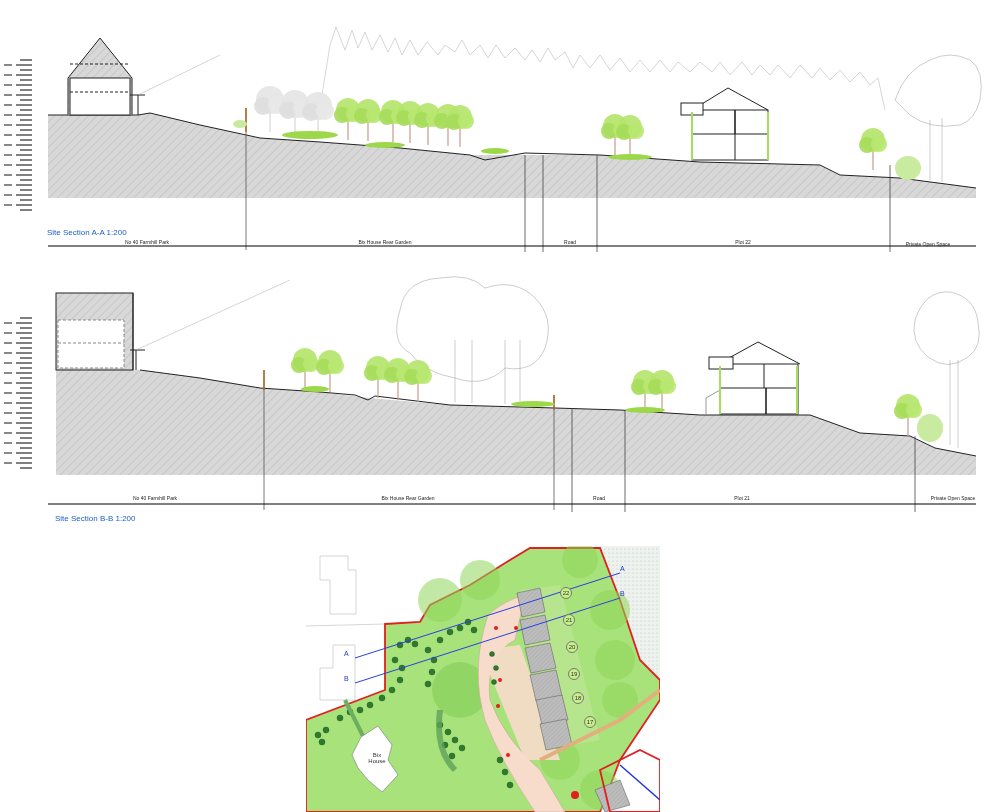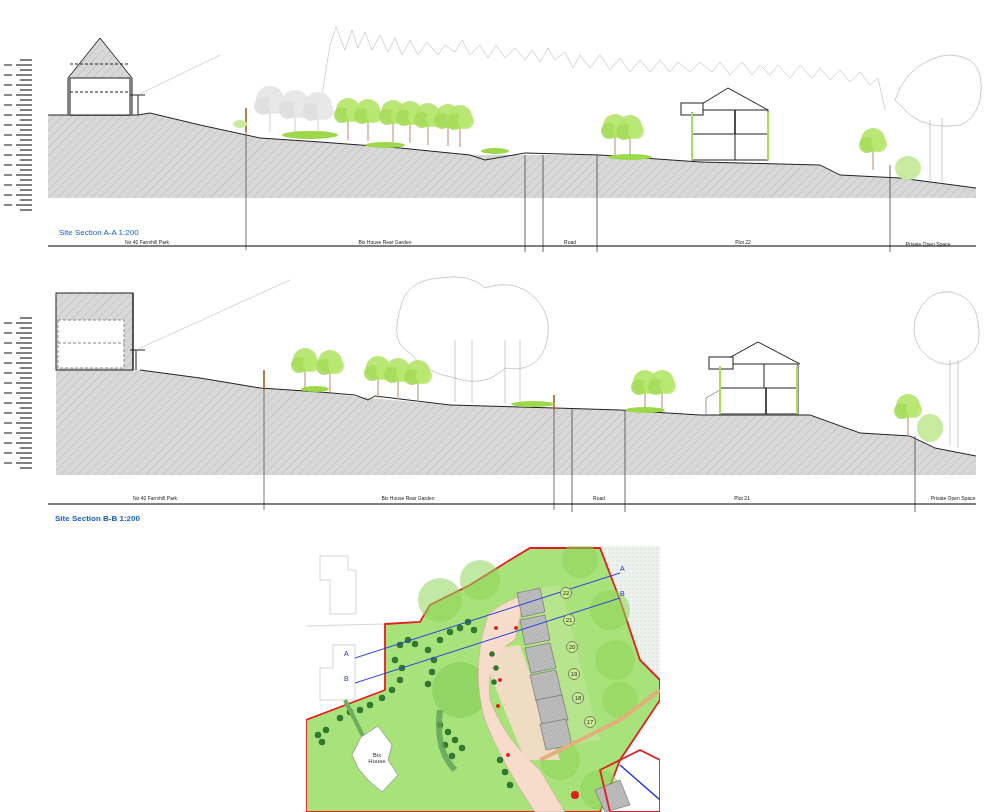--- a/index.html
+++ b/index.html
@@ -148,21 +148,21 @@
 
   <g stroke="#444" stroke-width="0.8">
     <line x1="525" y1="155" x2="525" y2="252"></line>
     <line x1="543" y1="155" x2="543" y2="252"></line>
     <line x1="597" y1="155" x2="597" y2="252"></line>
     <line x1="890" y1="165" x2="890" y2="252"></line>
   </g>
   <line x1="48" y1="246" x2="976" y2="246" stroke="#000" stroke-width="1"></line>
 </svg>
 
-<div class="sec-title" style="left:59px;top:228px;">Site Section A-A 1:200</div>
+<div class="sec-title" style="left:47px;top:228px;">Site Section A-A 1:200</div>
 <div class="zone-label" style="left:147px;top:239px;">No 40 Farmhill Park</div>
 <div class="zone-label" style="left:385px;top:239px;">Bix House Rear Garden</div>
 <div class="zone-label" style="left:570px;top:239px;">Road</div>
 <div class="zone-label" style="left:743px;top:239px;">Plot 22</div>
 <div class="zone-label" style="left:928px;top:241px;">Private Open Space</div>
 
 <svg width="989" height="530" viewBox="0 0 989 530">
 
   <g stroke="#000" stroke-width="1">
     <line x1="20" y1="318" x2="32" y2="318"></line>
@@ -279,21 +279,21 @@
     <line x1="915" y1="436" x2="915" y2="512"></line>
   </g>
   <line x1="48" y1="504" x2="976" y2="504" stroke="#000" stroke-width="1"></line>
 </svg>
 
 <div class="zone-label" style="left:155px;top:495px;">No 40 Farmhill Park</div>
 <div class="zone-label" style="left:408px;top:495px;">Bix House Rear Garden</div>
 <div class="zone-label" style="left:599px;top:495px;">Road</div>
 <div class="zone-label" style="left:742px;top:495px;">Plot 21</div>
 <div class="zone-label" style="left:953px;top:495px;">Private Open Space</div>
-<div class="sec-title" style="left:55px;top:514px;font-weight:bold;">Site Section B-B 1:200</div>
+<div class="sec-title" style="left:55px;top:514px;">Site Section B-B 1:200</div>
 
 <svg width="989" height="812" viewBox="0 0 989 812">
   <defs>
     <clipPath id="planclip">
         <rect x="306" y="546" width="354" height="266"></rect>
       </clipPath>
     <pattern id="dots" patternUnits="userSpaceOnUse" width="4" height="4">
       <rect width="4" height="4" fill="#eef2ee"></rect>
       <circle cx="1" cy="1" r="0.6" fill="#b8c8b8"></circle>
     </pattern>

